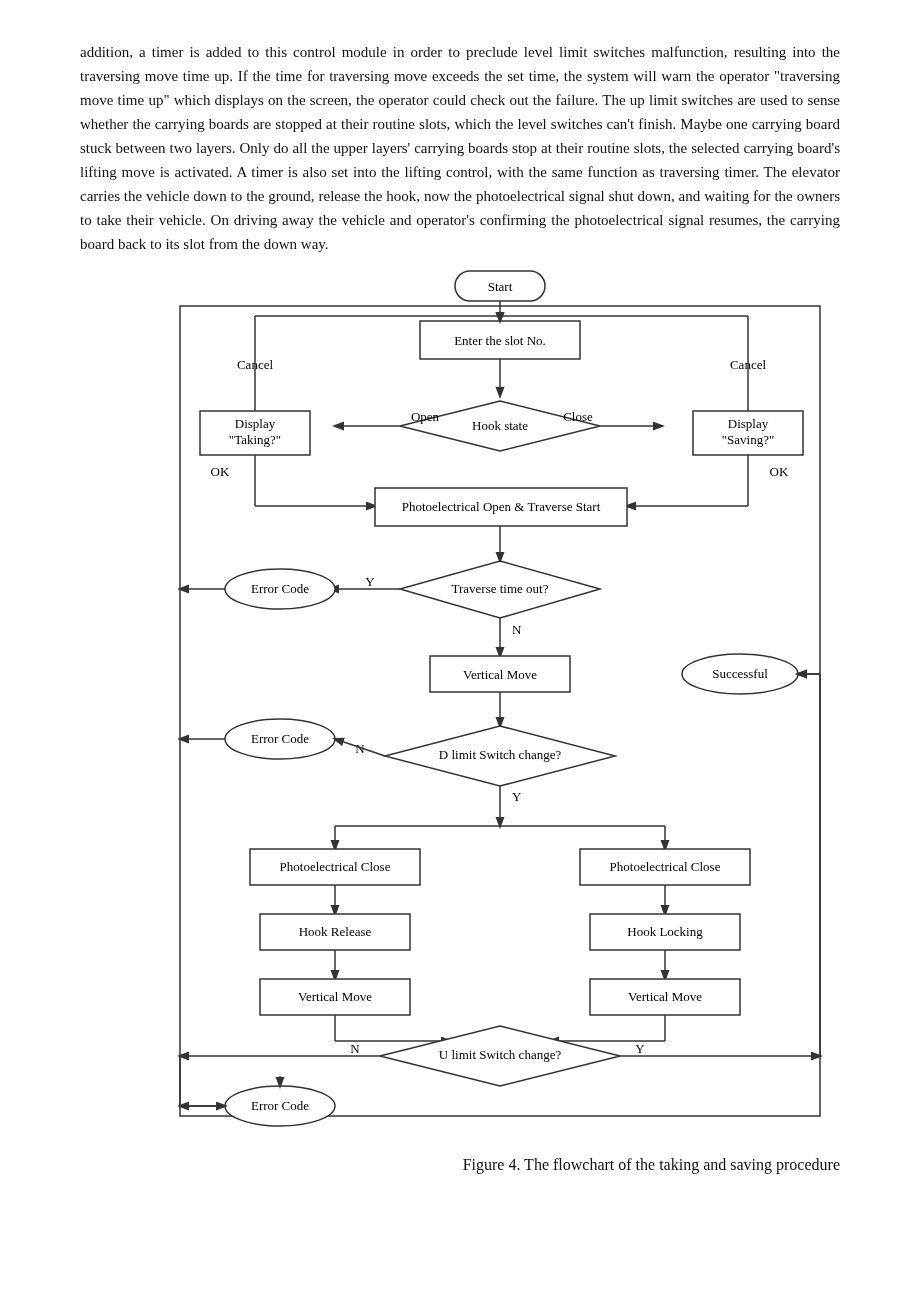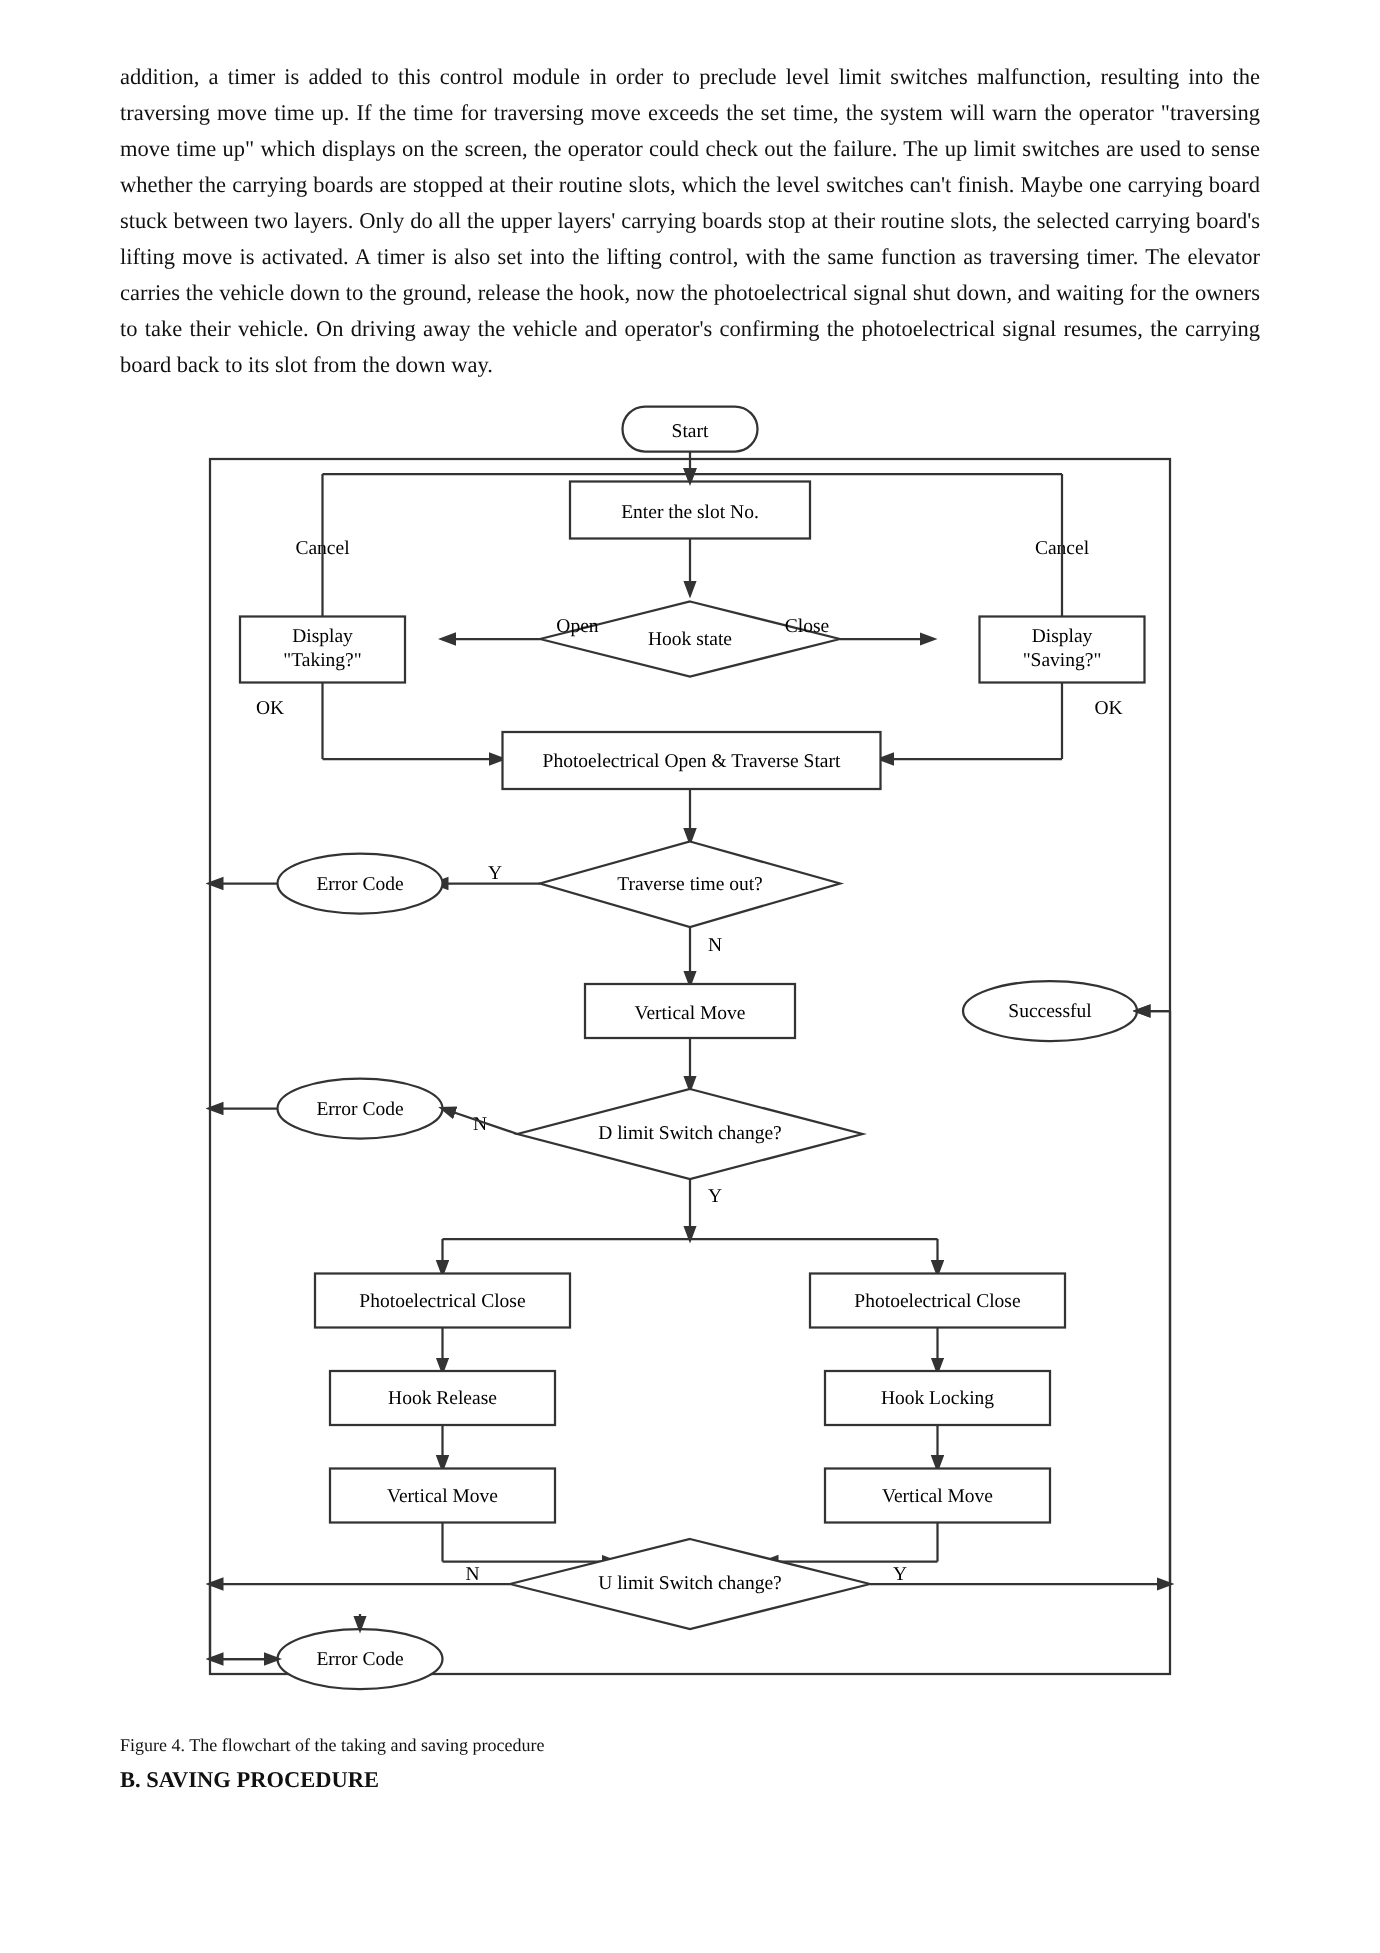--- a/index.html
+++ b/index.html
@@ -15,32 +15,32 @@
       padding: 40px 80px 40px 80px;
     }
     .text-block {
       text-align: justify;
       line-height: 1.6;
     }
     
     .flowchart-wrapper {
       display: flex;
       flex-direction: column;
-      align-items: center;
+      align-items: flex-end;
       margin: 10px 0 8px 0;
     }
     
     .flowchart-svg-wrap {
       width: 680px;
       display: flex;
       justify-content: center;
     }
     .figure-caption {
-      text-align: left;
-      font-size: 12px;
+      text-align: right;
+      font-size: 16px;
       margin-top: 20px;
       margin-bottom: 8px;
     }
     .section-heading {
       font-size: 15px;
       font-weight: bold;
       margin-top: 4px;
     }
   </style>
 </head>
@@ -221,14 +221,13 @@
         <line x1="20" y1="840" x2="65" y2="840" stroke="#333" stroke-width="1.5" marker-end="url(#arrow)"></line>
 
         <line x1="660" y1="790" x2="660" y2="408" stroke="#333" stroke-width="1.5"></line>
         <line x1="660" y1="408" x2="638" y2="408" stroke="#333" stroke-width="1.5" marker-end="url(#arrow)"></line>
 
       </svg>
     </div>
   </div>
 
   <p class="figure-caption">Figure 4. The flowchart of the taking and saving procedure</p>
-  <p class="section-heading">B. SAVING PROCEDURE</p>
 </div>
 
 </body></html>

